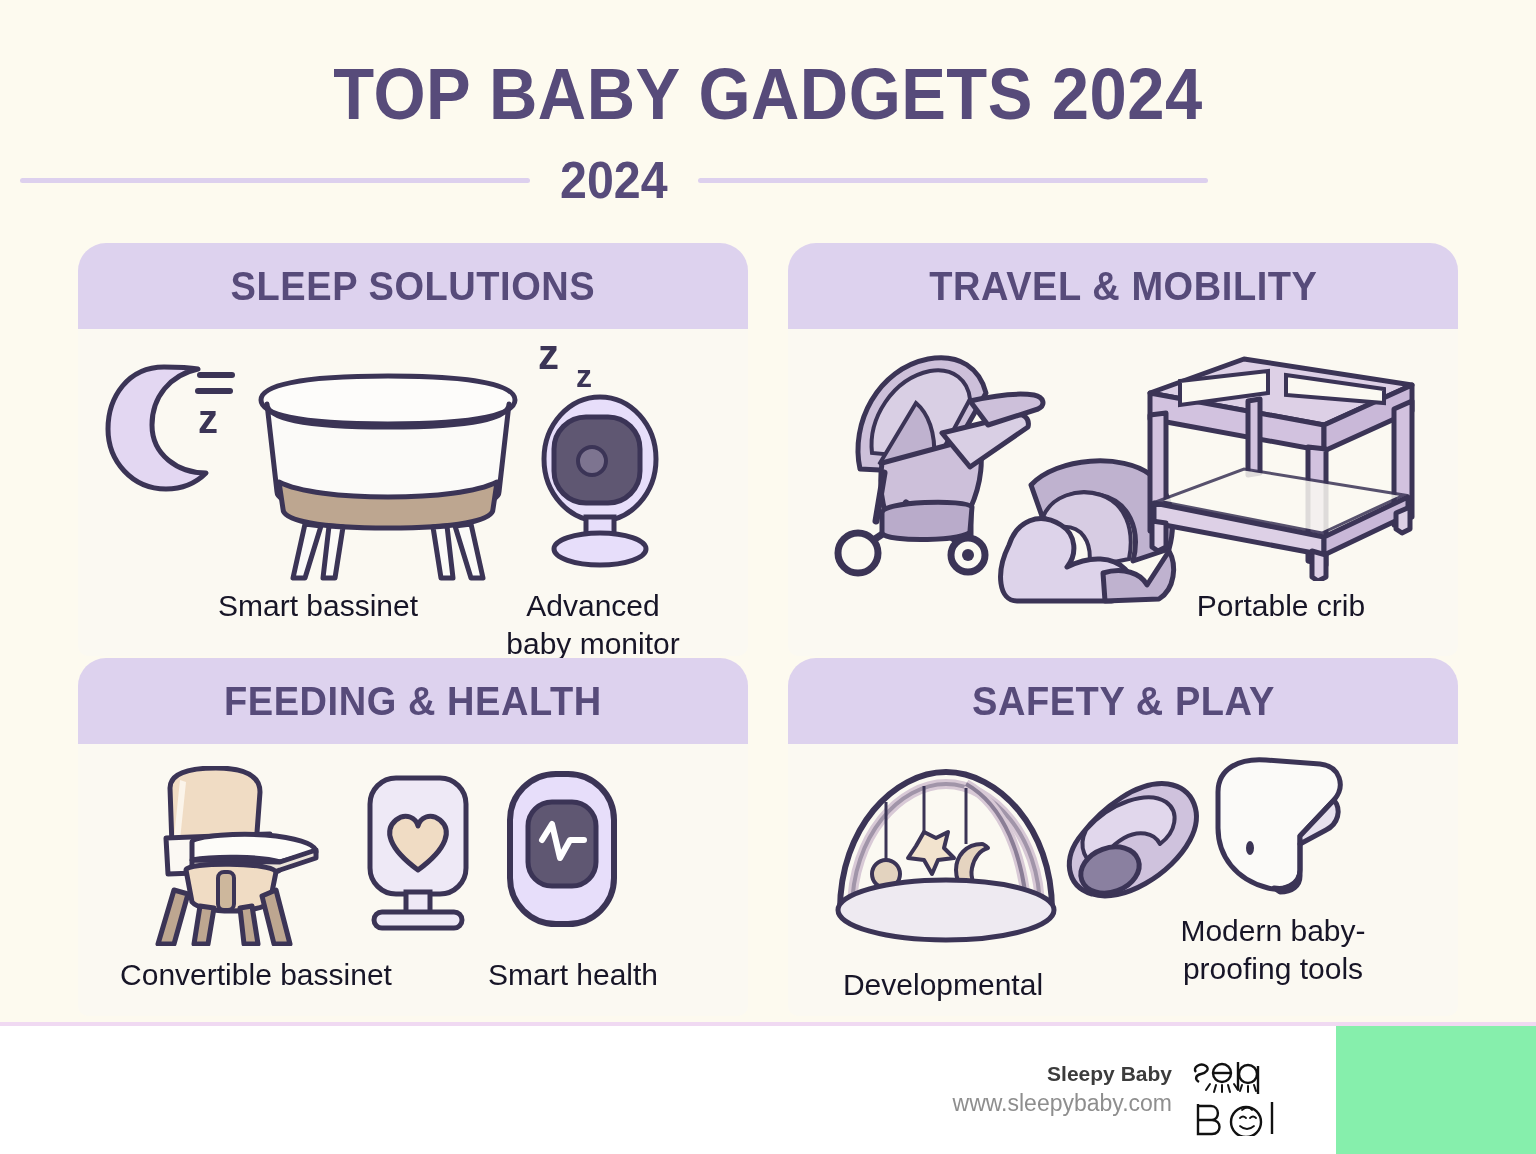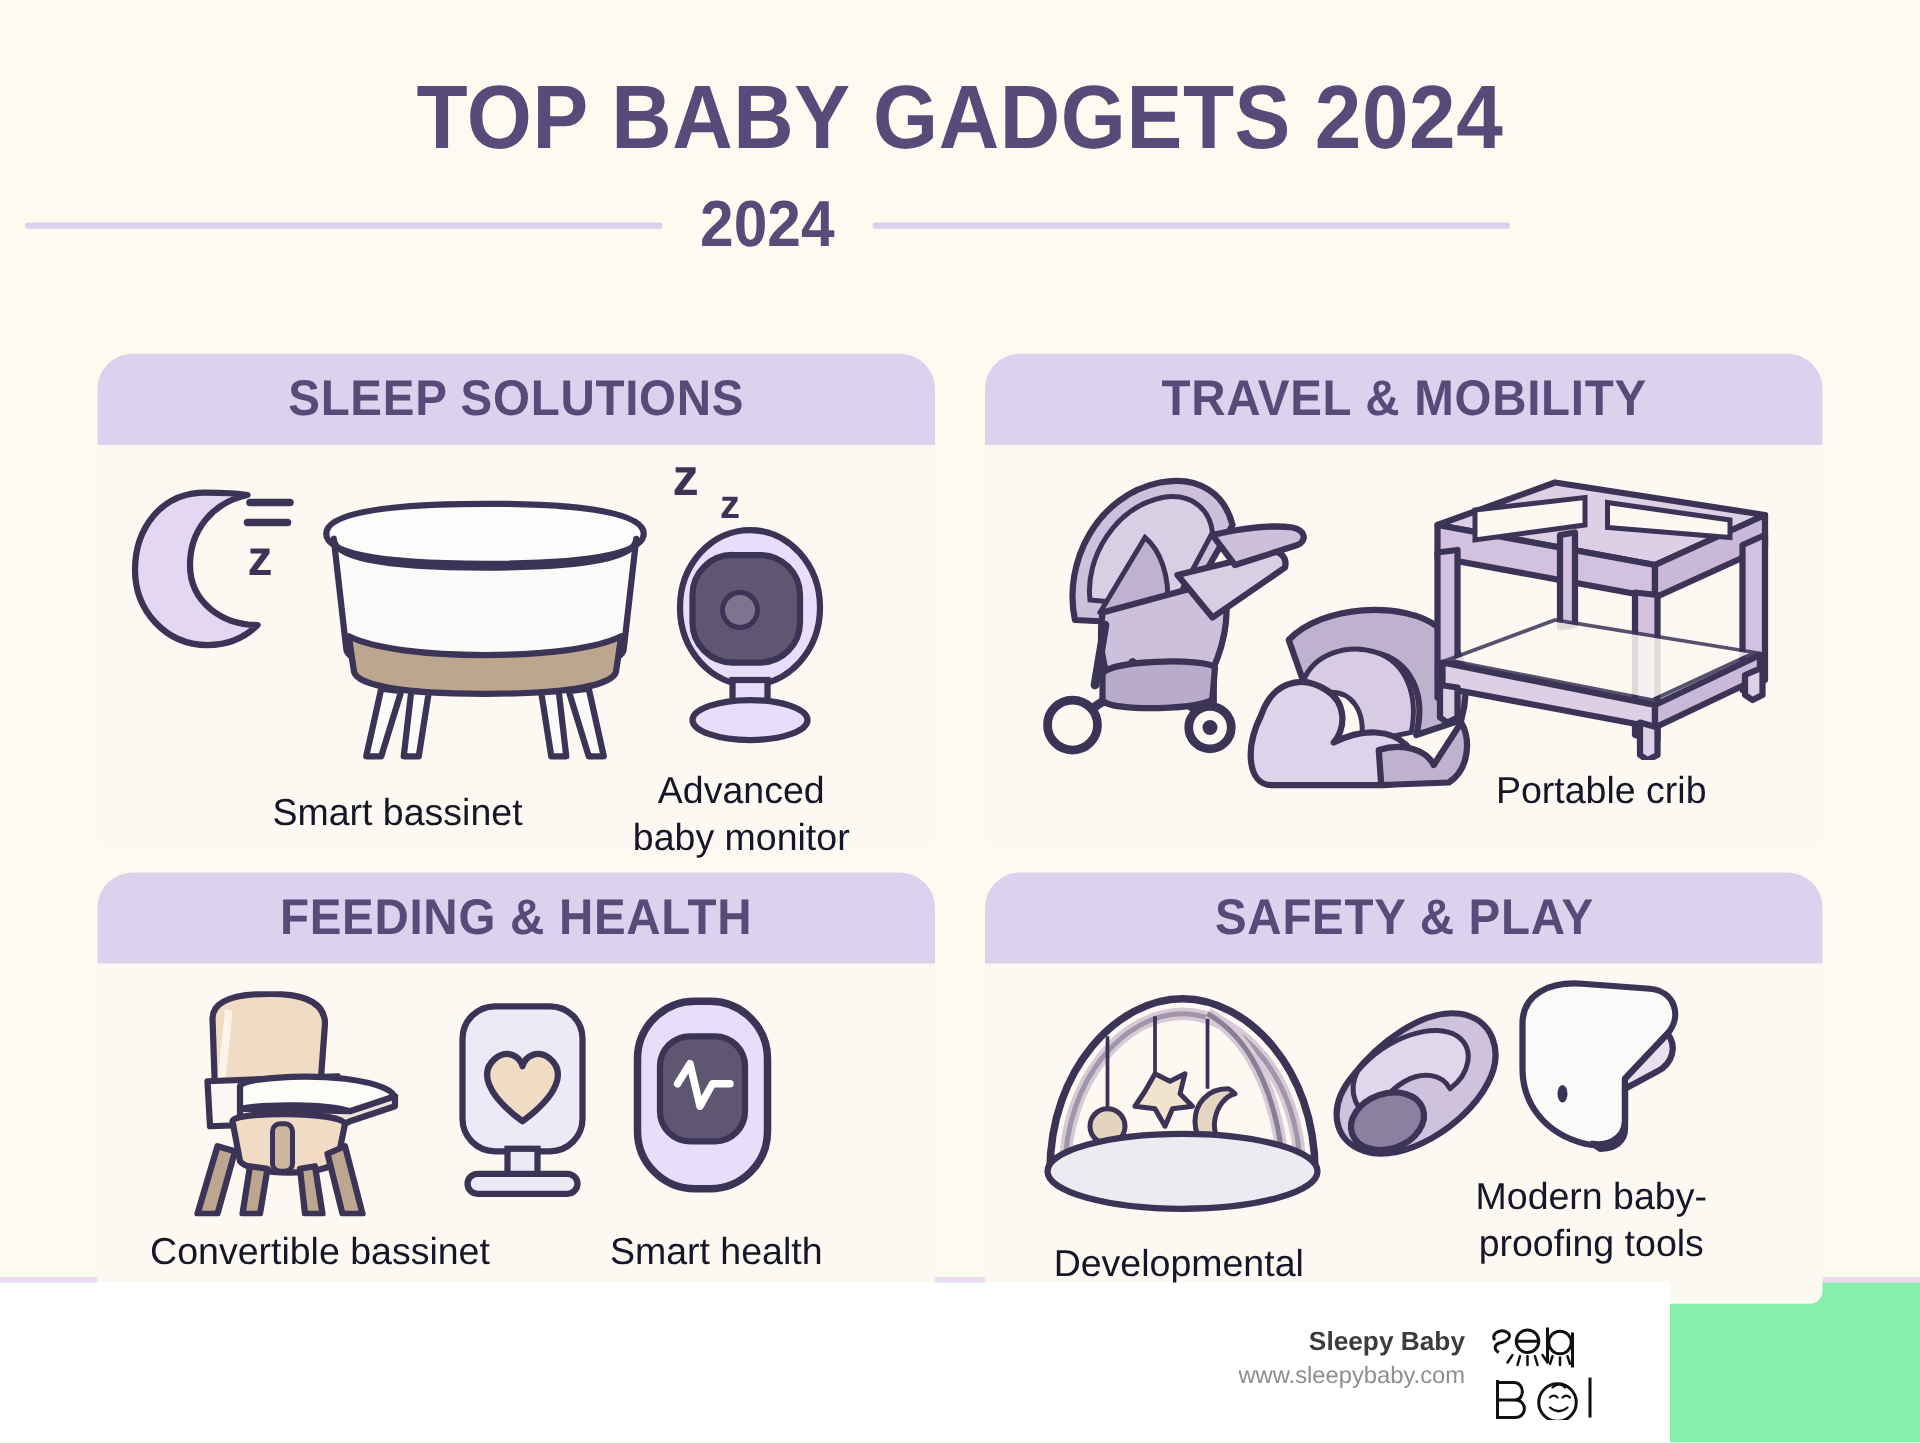--- a/index.html
+++ b/index.html
@@ -54,24 +54,24 @@
   .panels {
     position: absolute; left: 78px; top: 243px;
     width: 1380px; height: 760px;
     display: grid;
     grid-template-columns: 670px 670px;
     grid-template-rows: 400px 345px;
     column-gap: 40px; row-gap: 15px;
   }
   .panel { position: relative; }
   .panel-head {
-    height: 73px;
+    height: 86px;
     background: #ddd2ee;
     border-radius: 28px 28px 0 0;
-    display: flex; align-items: center; justify-content: center; margin-top: 40px;
+    display: flex; align-items: center; justify-content: center;
   }
   .panel-head-text {
     font-family: "Liberation Sans Narrow", "Liberation Sans", sans-serif;
     font-size: 40px; font-weight: bold;
     letter-spacing: 0.6px;
     color: #574b7a;
     transform: scaleX(0.95);
   }
   .panel-body {
     position: relative;
@@ -93,21 +93,21 @@
     position: absolute; left: 0; top: 1026px;
     width: 1336px; height: 128px;
     background: #ffffff;
   }
   .footer-inner {
     position: absolute; right: 28px; top: 34px;
     display: flex; align-items: flex-start; gap: 18px;
   }
   .brand-block { text-align: right; }
   .brand-name { font-size: 21px; font-weight: bold; color: #3c3c3c; line-height: 1.35; }
-  .brand-url  { font-size: 19px; color: #8e8e8e; line-height: 1.35; }
+  .brand-url  { font-size: 23px; color: #8e8e8e; line-height: 1.35; }
   .brand-logo { margin-top: -2px; }
 </style>
 </head>
 <body>
 
 <div id="poster">
 
   <div class="body-area"></div>
   <div class="divider-line"></div>
 
@@ -158,21 +158,21 @@
         </svg>
 
         <svg class="art" style="left:452px; top:62px;" width="140" height="180" viewBox="0 0 140 180">
           <ellipse cx="70" cy="68" rx="56" ry="62" fill="#e7defa" stroke="#3b3456" stroke-width="5"></ellipse>
           <rect x="24" y="26" width="86" height="86" rx="32" fill="#5f5772" stroke="#3b3456" stroke-width="5"></rect>
           <circle cx="62" cy="70" r="14" fill="#7d7490" stroke="#3b3456" stroke-width="4"></circle>
           <rect x="56" y="126" width="28" height="28" fill="#e7defa" stroke="#3b3456" stroke-width="5"></rect>
           <ellipse cx="70" cy="158" rx="46" ry="16" fill="#e7defa" stroke="#3b3456" stroke-width="5"></ellipse>
         </svg>
 
-        <div class="cap" style="left:90px; top:258px; width:300px;margin-top:18px;">Smart bassinet</div>
+        <div class="cap" style="left:90px; top:258px; width:300px;">Smart bassinet</div>
         <div class="cap" style="left:370px; top:258px; width:290px;">
           <span>Advanced</span><br>
           <span>baby monitor</span>
         </div>
       </div>
     </div>
 
     <div class="panel">
       <div class="panel-head">
         <span class="panel-head-text">TRAVEL &amp; MOBILITY</span>

